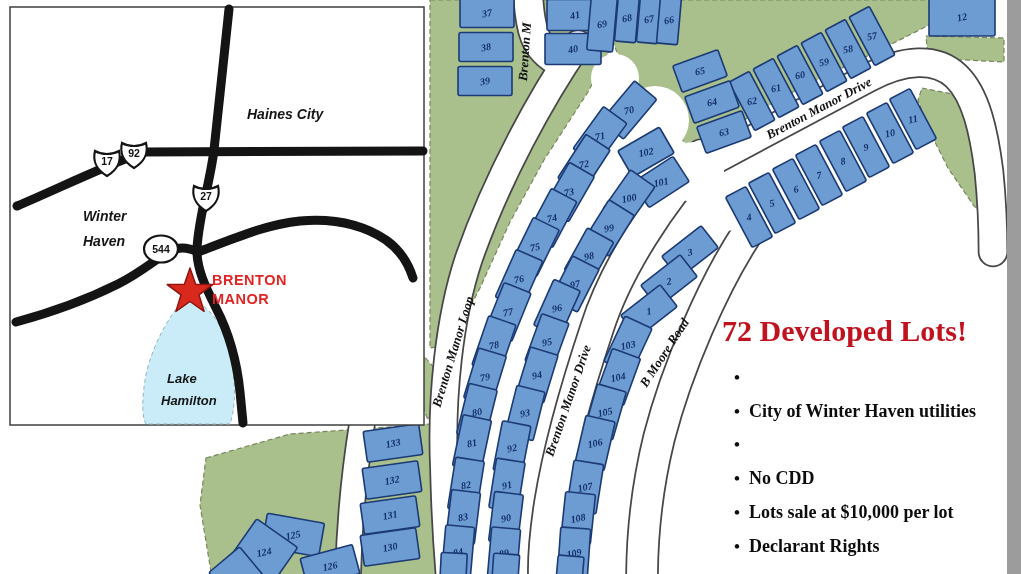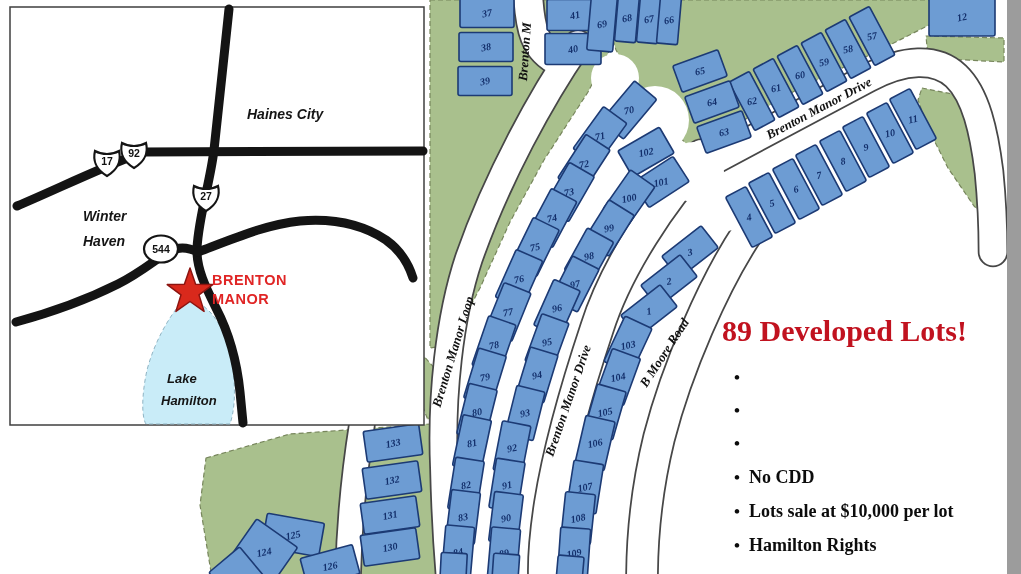--- a/index.html
+++ b/index.html
@@ -421,39 +421,40 @@
     <text class="map-label-sm" x="161" y="405">Hamilton</text>
 
     <path class="star" transform="translate(190,292)" d="M 0,-24 L 5.6,-7.7 L 22.8,-7.4 L 9,2.9 L 14.1,19.4 L 0,9.5 L -14.1,19.4 L -9,2.9 L -22.8,-7.4 L -5.6,-7.7 Z"></path>
 
     <text class="brenton-label" x="212" y="285">BRENTON</text>
     <text class="brenton-label" x="212" y="304">MANOR</text>
   </g>
 </svg>
 
 <div id="marketing">
-  <div id="headline">89 Developed Lots!</div>
+  <div id="headline">72 Developed Lots!</div>
   <ul id="features-list">
         <li>
           <span class="dot">•</span>
         </li>
         <li>
           <span class="dot">•</span>
+          <span>City of Winter Haven utilities</span>
         </li>
         <li>
           <span class="dot">•</span>
         </li>
         <li>
           <span class="dot">•</span>
           <span>No CDD</span>
         </li>
         <li>
           <span class="dot">•</span>
           <span>Lots sale at $10,000 per lot</span>
         </li>
         <li>
           <span class="dot">•</span>
-          <span>Hamilton Rights</span>
+          <span>Declarant Rights</span>
         </li>
       </ul>
 </div>
 
 </div>
 
 </body></html>

